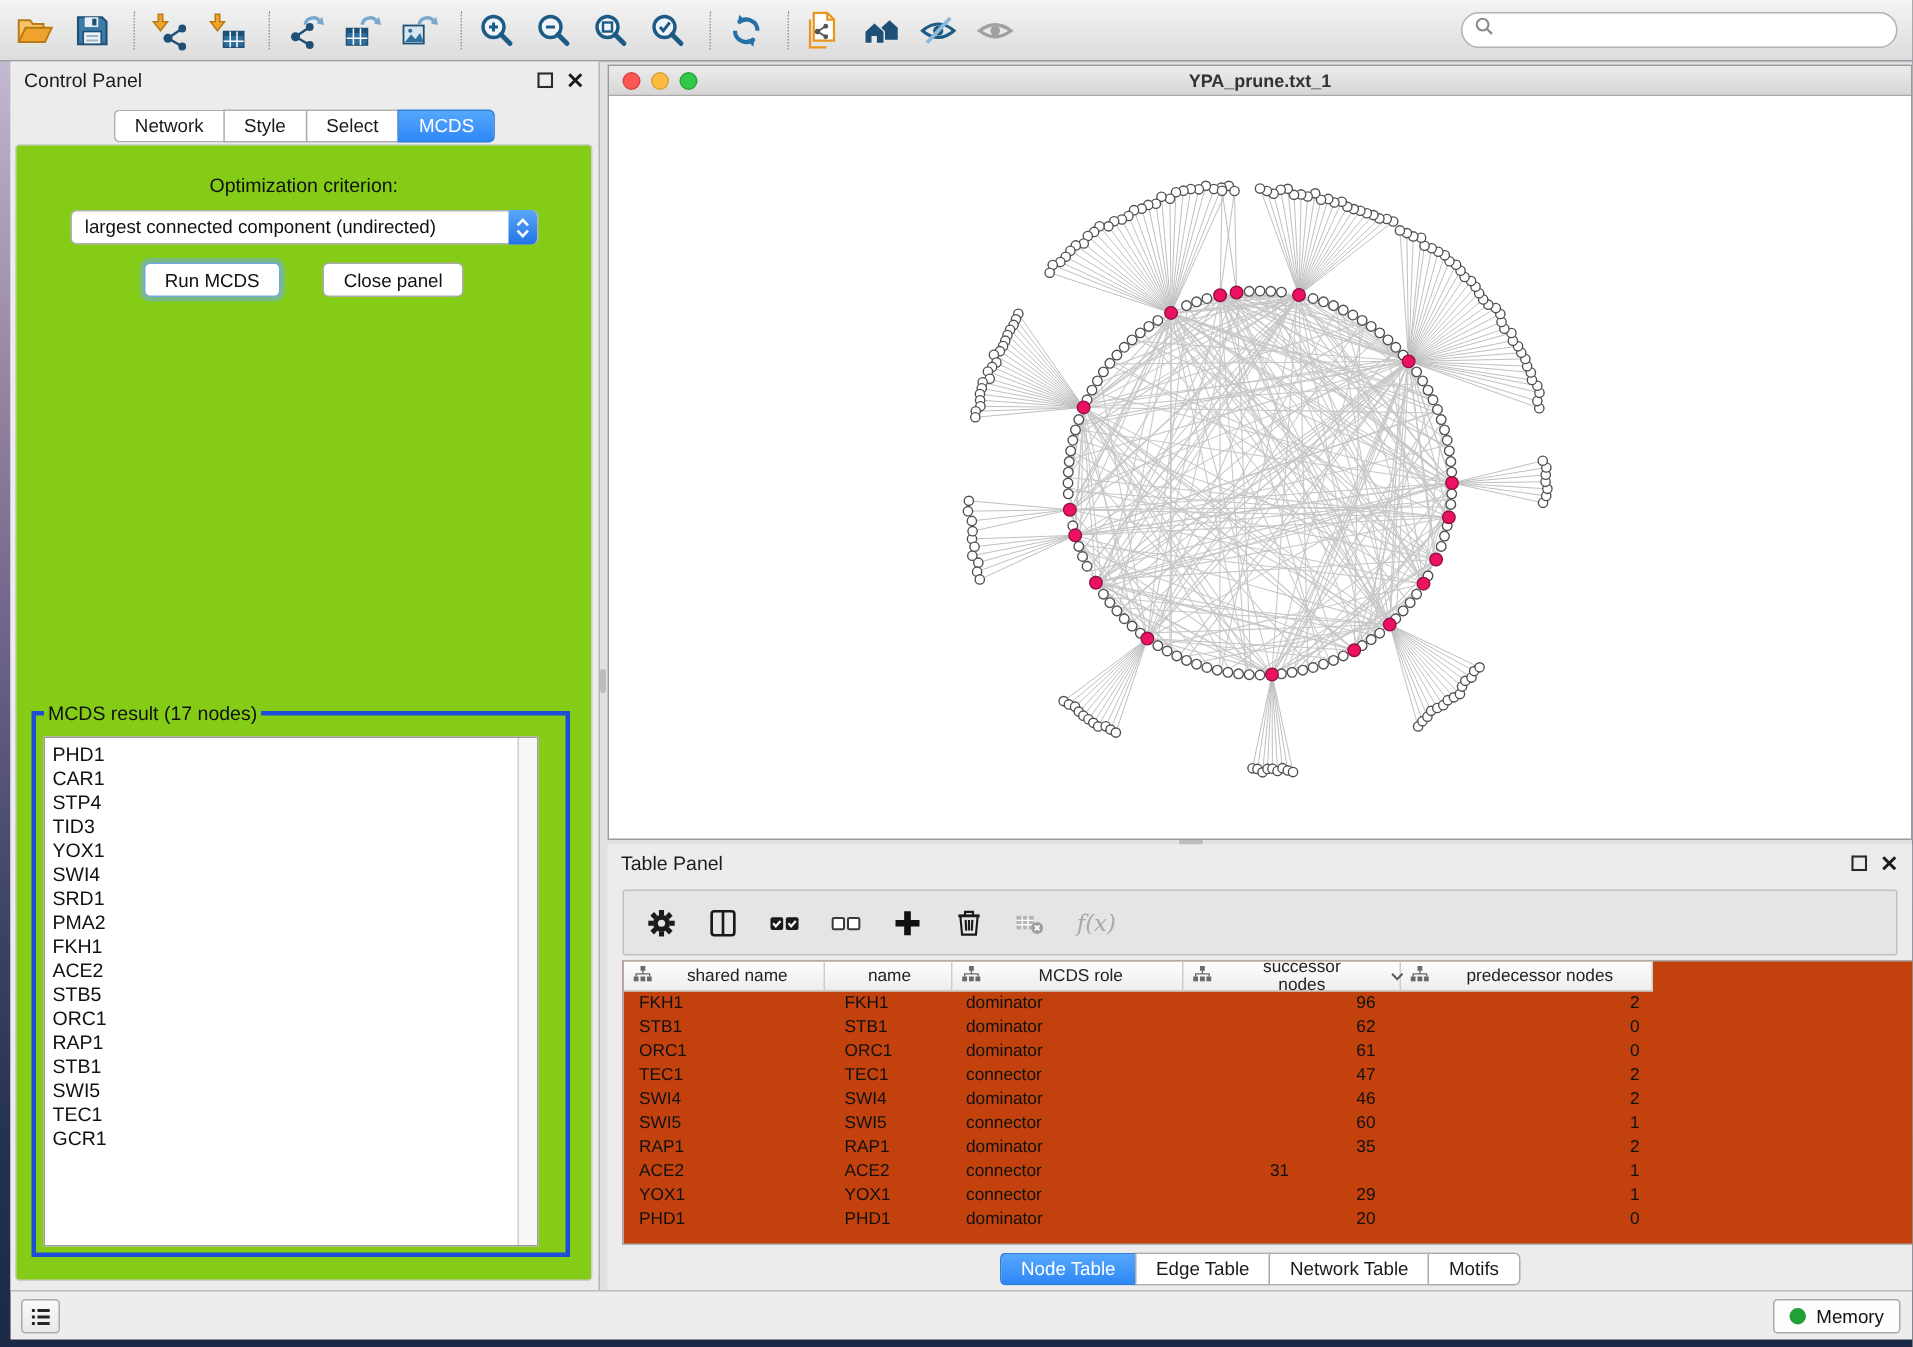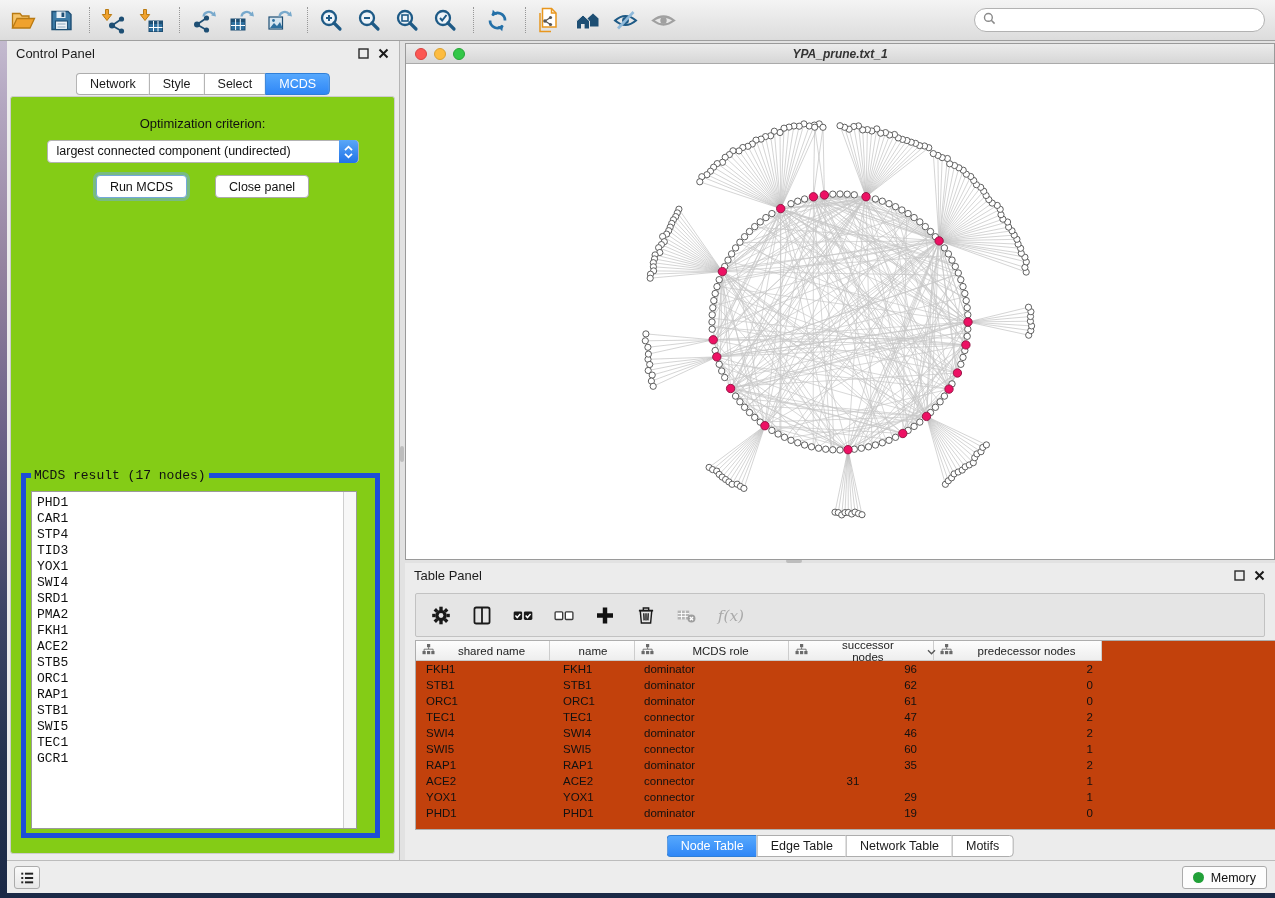--- a/index.html
+++ b/index.html
@@ -42,29 +42,29 @@
     border:1px solid #cdcdcd; border-radius:3px; }
   .opt-label { margin-top:19px; text-align:center; font-size:13px; color:#111; }
   .dropdown { position:relative; margin:9px auto 0; width:312px; height:23px; background:#fff;
     border:1px solid #b3b3b3; border-radius:4px; font-size:12.5px; color:#111; line-height:21px; padding-left:9px; }
   .dd-stepper { position:absolute; right:0; top:-1px; width:19px; height:23px; border-radius:0 4px 4px 0;
     background:linear-gradient(#5aa7f8,#2173e8); display:flex; align-items:center; justify-content:center; }
   .btn-row { margin-top:12px; display:flex; justify-content:center; gap:28px; }
   .btn { height:23px; padding:0 13px; font-size:12.5px; color:#111; background:#fff; border:1px solid #ababab;
     border-radius:4px; font-family:"Liberation Sans", sans-serif; }
   .btn.focus { border-color:#74a8dc; box-shadow:0 0 0 3px rgba(110,170,235,.5); }
-  .result-box { position:absolute; left:10px; right:14px; top:371px; bottom:15px; border:5px solid #1d4ed8;font-family:Liberation Mono, monospace; }
+  .result-box { position:absolute; left:10px; right:14px; top:371px; bottom:15px; border:3px solid #1d4ed8; }
   .result-box legend { font-size:13px; color:#111; margin-left:5px; padding:0 3px; }
   .result-list { position:absolute; left:5px; right:18px; top:8px; bottom:4px; background:#fff;
     border:1px solid #9a9a9a; padding:3px 0 0 5px; overflow:hidden; }
   .result-item { height:16px; font-size:13px; color:#111; }
   .result-scroll { position:absolute; right:0; top:0; bottom:0; width:13px; background:#f7f7f7; border-left:1px solid #cfcfcf; }
 
   
-  .netwin { position:absolute; left:405px; top:43px; width:870px; height:517px; background:#fff; border:1px solid #9a9a9a;font-style:italic; }
+  .netwin { position:absolute; left:405px; top:43px; width:870px; height:517px; background:#fff; border:1px solid #9a9a9a; }
   .net-titlebar { position:relative; height:20px; background:linear-gradient(#ececec,#d6d6d6); border-bottom:1px solid #aaa; }
   .net-title { display:block; text-align:center; font-size:12px; font-weight:600; color:#333; line-height:20px; }
   .lights { position:absolute; left:9px; top:4px; display:flex; gap:7px; }
   .light { width:12px; height:12px; border-radius:50%; }
   .light.red { background:#fc5753; border:1px solid #d84442; }
   .light.yellow { background:#fdbc40; border:1px solid #d8a133; }
   .light.green { background:#33c748; border:1px solid #27a538; }
   .net-canvas { position:absolute; left:0; top:20px; right:0; bottom:0; }
 
   
@@ -1248,21 +1248,21 @@
             <div class="td" style="width: 134px; padding-left: 10px;">YOX1</div>
             <div class="td" style="width: 85px; padding-left: 13px;">YOX1</div>
             <div class="td" style="width: 154px; padding-left: 9px;">connector</div>
             <div class="td" style="width: 145px; text-align: right; padding-right: 17px;">29</div>
             <div class="td" style="width: 168px; text-align: right; padding-right: 9px;">1</div>
           </div>
           <div class="trow">
             <div class="td" style="width: 134px; padding-left: 10px;">PHD1</div>
             <div class="td" style="width: 85px; padding-left: 13px;">PHD1</div>
             <div class="td" style="width: 154px; padding-left: 9px;">dominator</div>
-            <div class="td" style="width: 145px; text-align: right; padding-right: 17px;">19</div>
+            <div class="td" style="width: 145px; text-align: right; padding-right: 17px;">20</div>
             <div class="td" style="width: 168px; text-align: right; padding-right: 9px;">0</div>
           </div>
         </div>
       <div class="t-scroll">
           <div class="t-thumb"></div>
         </div>
     </div>
     <div class="seg-tabs t-tabs" id="t-tabs">
         <div class="seg active">Node Table</div>
         <div class="seg">Edge Table</div>

